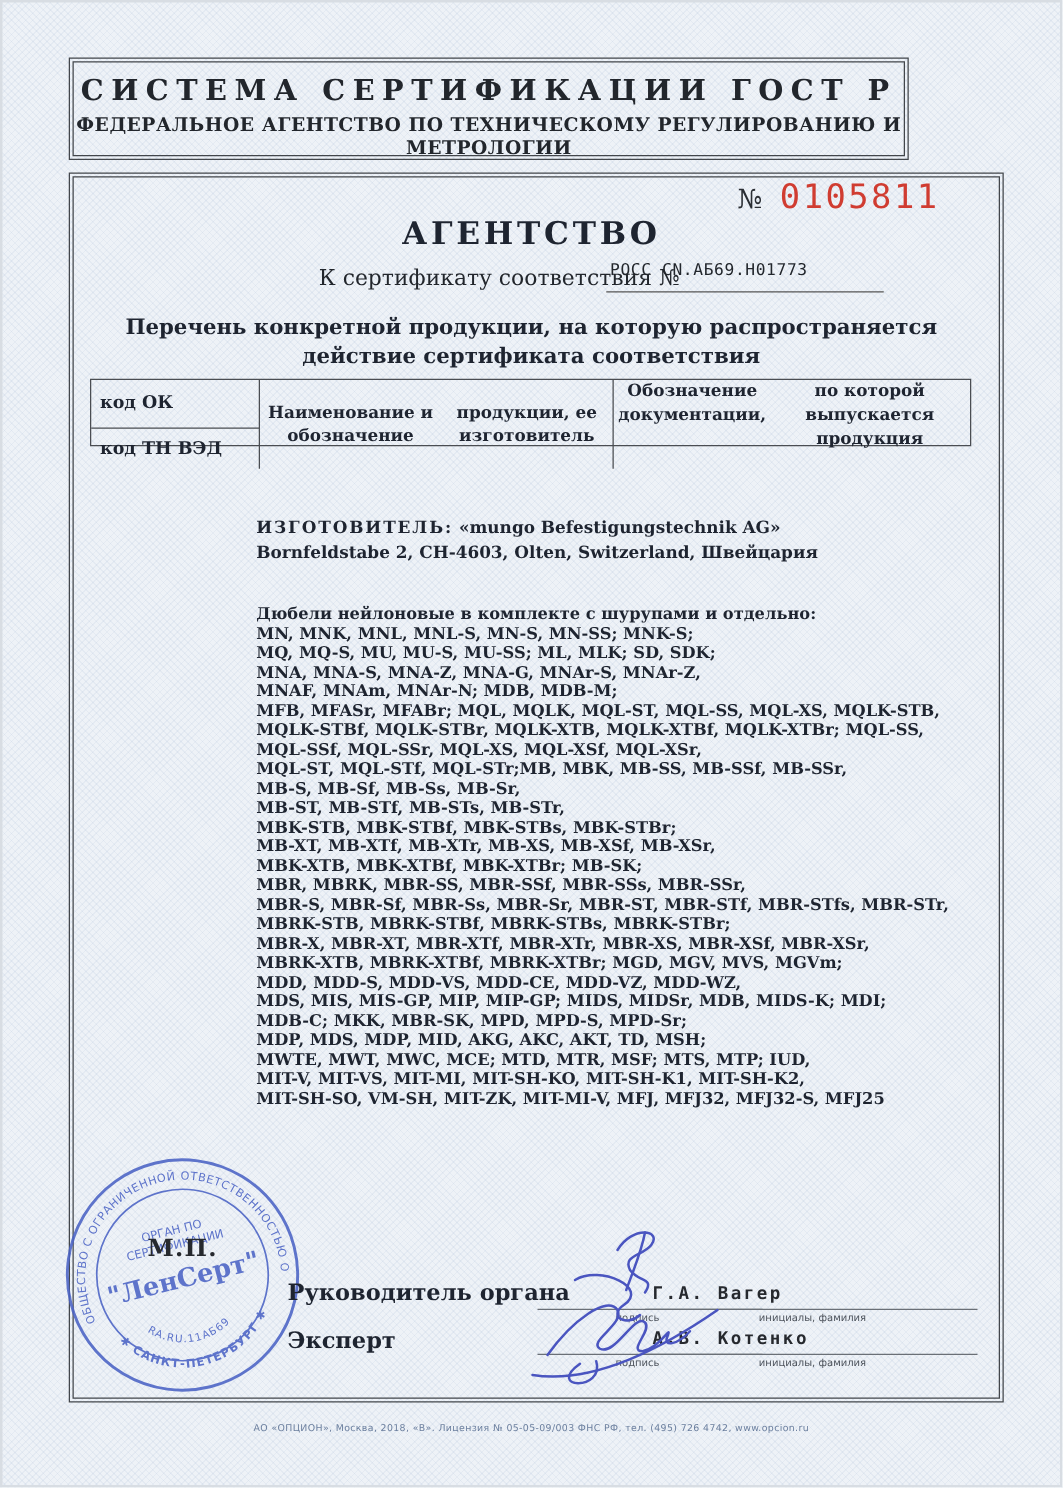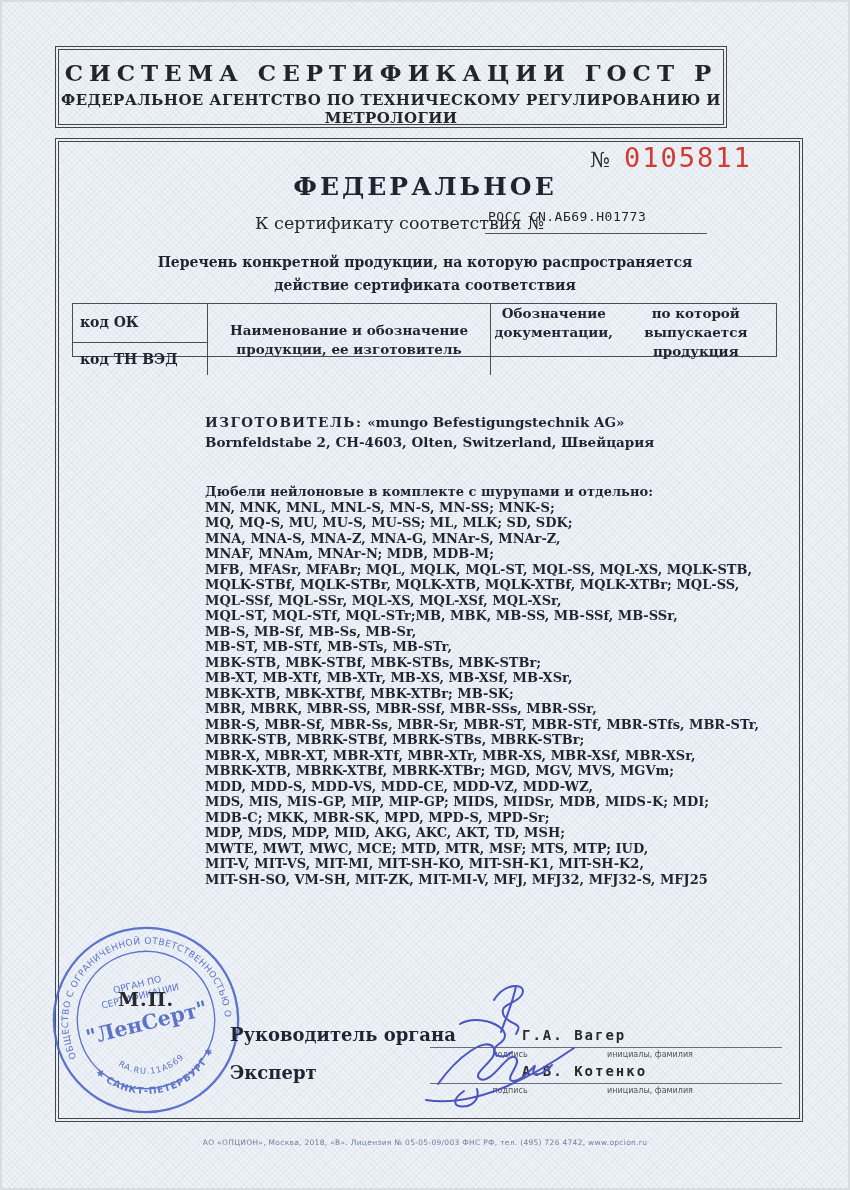--- a/index.html
+++ b/index.html
@@ -67,35 +67,35 @@
     font-family:"DejaVu Sans Mono", monospace;
     font-size:13px;letter-spacing:0.5px;color:#22262c;text-align:right;
   }
   .cert-underline{
     left:485px;top:233px;width:222px;height:0;
     border-bottom:1px solid #555;
   }
 
   .subtitle{
     left:0;top:251px;width:850px;text-align:center;
-    font-size:14px;font-weight:bold;color:#1e2430;line-height:23px;
+    font-size:17px;font-weight:bold;color:#1e2430;line-height:23px;
   }
 
   
   .tbl{
     left:72px;top:303px;width:705px;height:54px;
     border:1.5px solid #4a4d52;box-sizing:border-box;text-decoration:underline;
   }
   .tbl .cell{position:absolute;box-sizing:border-box;font-weight:bold;color:#1e2430;}
   .cell-ok{left:0;top:0;width:135px;height:39px;border-right:1.3px solid #4a4d52;border-bottom:1.3px solid #4a4d52;
     font-size:14px;padding:10px 0 0 7px;}
   .cell-tnved{left:0;top:39px;width:135px;height:32px;border-right:1.3px solid #4a4d52;
     font-size:14px;padding:8px 0 0 7px;}
   .cell-product{left:135px;top:0;width:283px;height:71px;border-right:1.3px solid #4a4d52;
-    font-size:13.5px;text-align:center;display:flex;flex-direction:column;justify-content:center;line-height:19px;}
+    font-size:13.5px;text-align:center;display:flex;justify-content:center;line-height:19px;align-items:center;}
   .cell-docs{left:418px;top:0;width:284px;height:71px;
     font-size:13.5px;text-align:center;display:flex;flex-direction:row;justify-content:center;line-height:19px;}
 
   .manufacturer{
     left:205px;top:412px;width:560px;
     font-size:13.5px;font-weight:bold;color:#1e2430;line-height:20px;
   }
   .manufacturer .mlabel{letter-spacing:1.5px;}
 
   .products{
@@ -158,21 +158,21 @@
     <div class="hdr2">ФЕДЕРАЛЬНОЕ АГЕНТСТВО ПО ТЕХНИЧЕСКОМУ РЕГУЛИРОВАНИЮ И МЕТРОЛОГИИ</div>
   </div>
 
   <div class="abs main-box"></div>
 
   <div class="abs serial">
     <span class="no">№</span>
     <span class="num">0105811</span>
   </div>
 
-  <div class="abs title">ФЕДЕРАЛЬНОЕ</div>
+  <div class="abs title">АГЕНТСТВО</div>
 
   <div class="abs cert-label">К сертификату соответствия №</div>
   <div class="abs cert-value">РОСС CN.АБ69.Н01773</div>
   <div class="abs cert-underline"></div>
 
   <div class="abs subtitle">
     <div>Перечень конкретной продукции,  на которую распространяется</div>
     <div>действие сертификата соответствия</div>
   </div>
 

